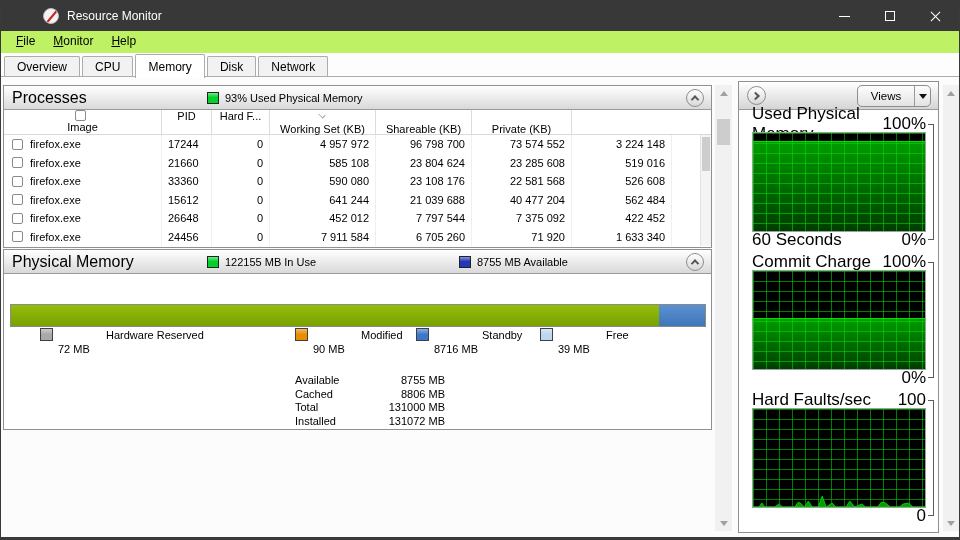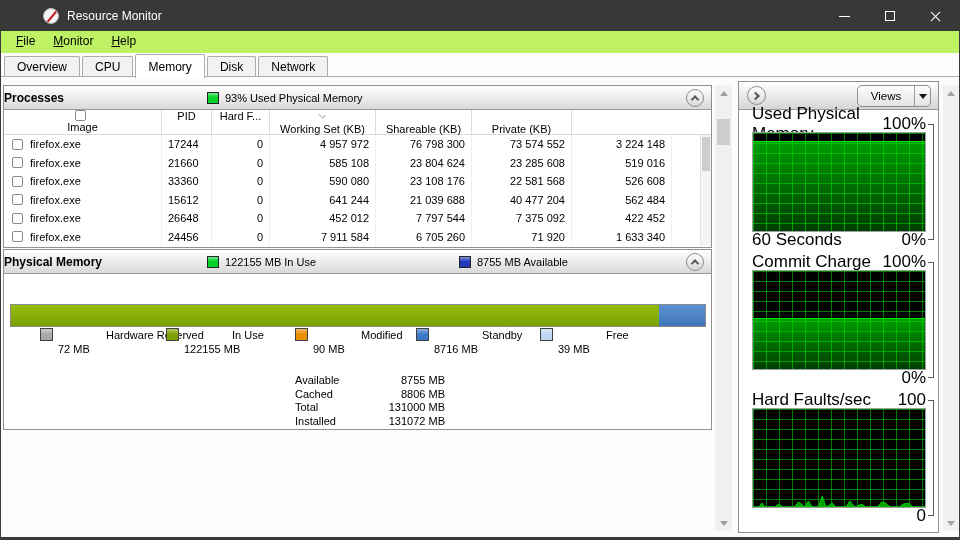--- a/index.html
+++ b/index.html
@@ -33,21 +33,21 @@
   .tab { position:relative; display:inline-block; height:21px; margin-top:3px; padding:3px 12px 0 12px;
          font-size:12px; background:#f2f2f2; border:1px solid #acacac; border-bottom:none; border-radius:2px 2px 0 0; margin-right:-1px; }
   .tab.active { height:24px; margin-top:0; padding-top:5px; background:#fff; z-index:2; }
 
   
   .content { position:absolute; top:76px; left:0; right:0; bottom:0; background:#fcfcfc; }
 
   .panel { position:absolute; background:#fff; border:1px solid #8f9092; }
   .panel-header { position:relative; height:24px; background:linear-gradient(#ffffff,#d9d9d9);
                   border-bottom:1px solid #9a9a9a; display:flex; align-items:center; }
-  .panel-title { font-weight:bold; font-size:12px; }
+  .panel-title { font-weight:normal; font-size:16px; margin-left:8px; }
   .hdr-status { position:absolute; display:flex; align-items:center; gap:6px; }
   .ind-sq { width:12px; height:12px; border:1px solid #222; background:linear-gradient(rgba(255,255,255,.45),rgba(255,255,255,0) 45%); }
   .chev-btn { position:absolute; right:7px; top:3px; width:18px; height:18px; border-radius:50%;
               border:1px solid #8e8e8e; background:linear-gradient(#fff,#d8d8d8);
               display:flex; align-items:center; justify-content:center; }
   .caret-up { width:6px; height:6px; border-top:2px solid #555; border-left:2px solid #555; transform:rotate(45deg) translate(1px,1px); }
   .caret-right { width:6px; height:6px; border-top:2px solid #555; border-right:2px solid #555; transform:rotate(45deg) translate(-1px,1px); }
 
   
   .proc-panel { left:2px; top:8px; width:709px; height:163px; }
@@ -184,21 +184,21 @@
         </div>
 
         <div class="tbl-row body-row">
           <div class="cell">
               <span class="chkbox"></span>
               <span>firefox.exe</span>
             </div>
           <div class="cell">17244</div>
           <div class="cell num">0</div>
           <div class="cell num">4 957 972</div>
-          <div class="cell num">76 798 300</div>
+          <div class="cell num">96 798 700</div>
           <div class="cell num">73 574 552</div>
           <div class="cell num">3 224 148</div>
         </div>
         <div class="tbl-row body-row">
           <div class="cell">
               <span class="chkbox"></span>
               <span>firefox.exe</span>
             </div>
           <div class="cell">21660</div>
           <div class="cell num">0</div>
@@ -281,27 +281,20 @@
       <div class="mem-bar">
         <div class="seg-inuse" style="width: 93.3%;"></div>
         <div class="seg-avail" style="width: 6.7%;"></div>
       </div>
 
       <div class="legend-item" style="left:36px; top:78px">
         <span class="legend-sq" style="background-color: rgb(169, 169, 169);"></span>
         <span class="legend-txt">
             <div class="lab">Hardware Reserved</div>
             <div class="val">72 MB</div>
-          </span>
-      </div>
-      <div class="legend-item" style="left:162px; top:78px">
-        <span class="legend-sq" style="background-color: rgb(123, 160, 0);"></span>
-        <span class="legend-txt">
-            <div class="lab">In Use</div>
-            <div class="val">122155 MB</div>
           </span>
       </div>
       <div class="legend-item" style="left:291px; top:78px">
         <span class="legend-sq" style="background-color: rgb(232, 140, 0);"></span>
         <span class="legend-txt">
             <div class="lab">Modified</div>
             <div class="val">90 MB</div>
           </span>
       </div>
       <div class="legend-item" style="left:412px; top:78px">

